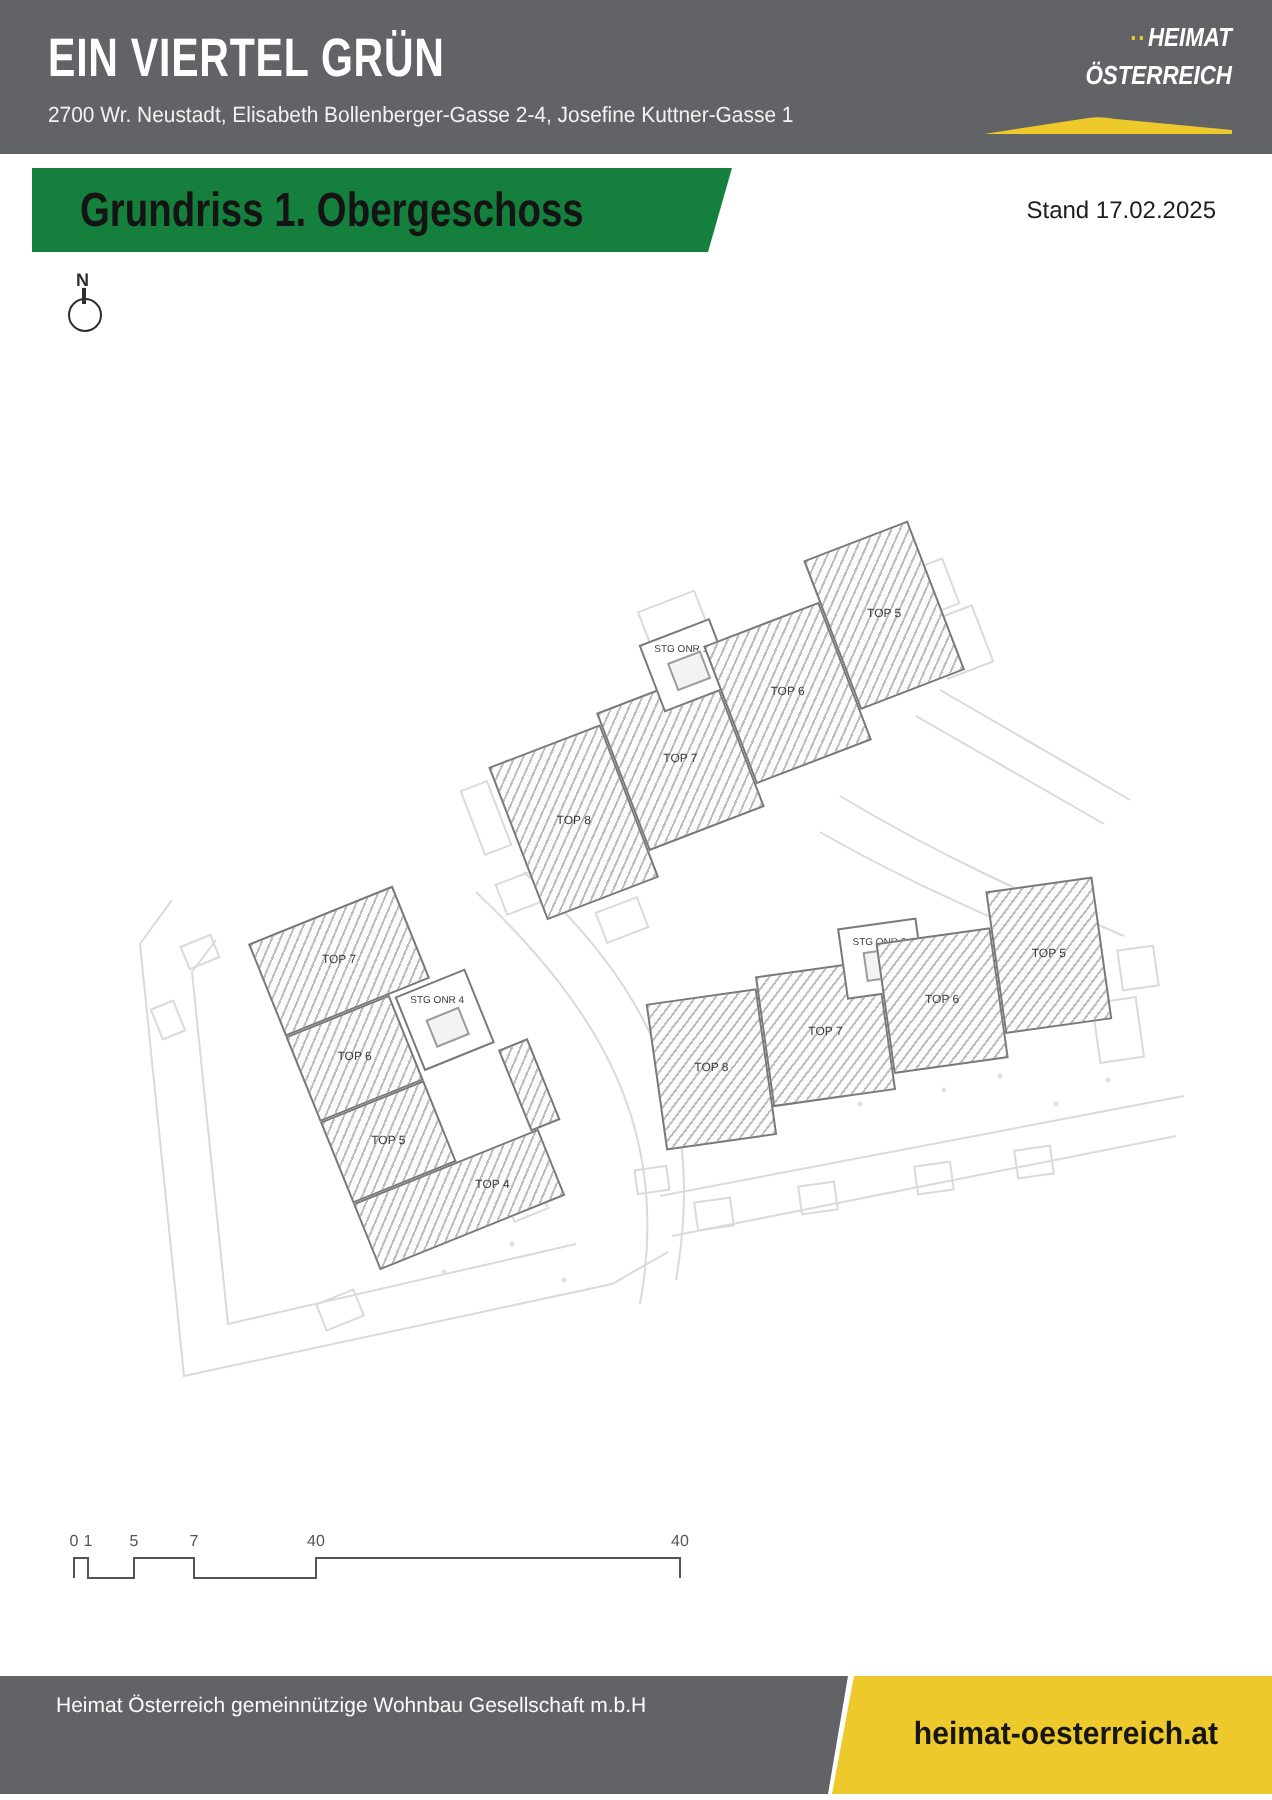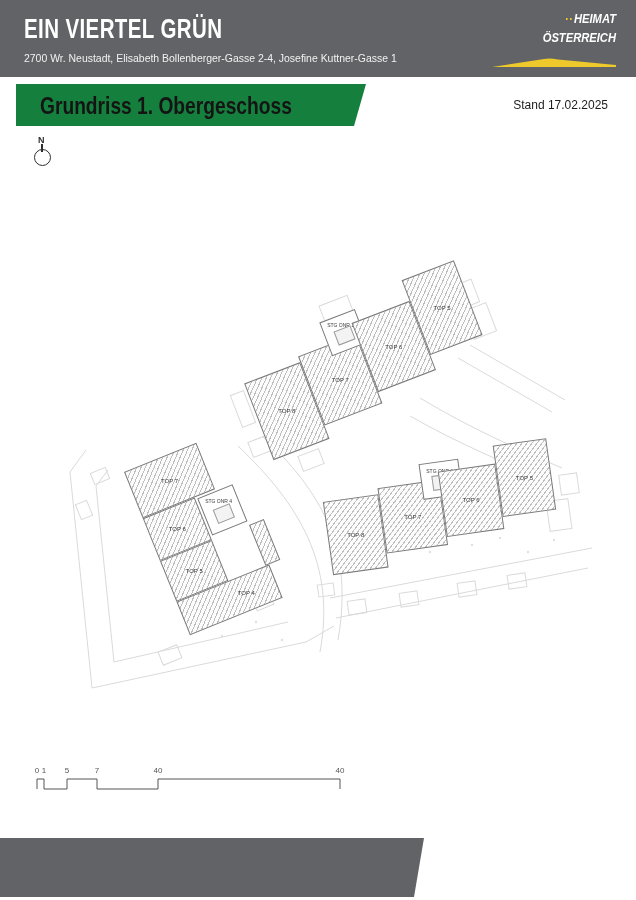--- a/index.html
+++ b/index.html
@@ -206,15 +206,19 @@
     <span class="lbl" style="left:37px">5</span>
     <span class="lbl" style="left:67px">7</span>
     <span class="lbl" style="left:128px">40</span>
     <span class="lbl" style="left:310px">40</span>
     <svg width="330" height="32" viewBox="0 0 330 32">
       <path d="M7,25 L7,15 L14,15 L14,25 L37,25 L37,15 L67,15 L67,25 L128,25 L128,15 L310,15 L310,25" fill="none" stroke="#555" stroke-width="1"></path>
     </svg>
   </div>
 
   <div class="footer-gray">
+    <div class="footer-line fl1">Heimat Österreich gemeinnützige Wohnbau Gesellschaft m.b.H</div>
+  </div>
+  <div class="footer-yellow">
+    <div class="website">heimat-oesterreich.at</div>
   </div>
 
 </div>
 
 </body></html>

